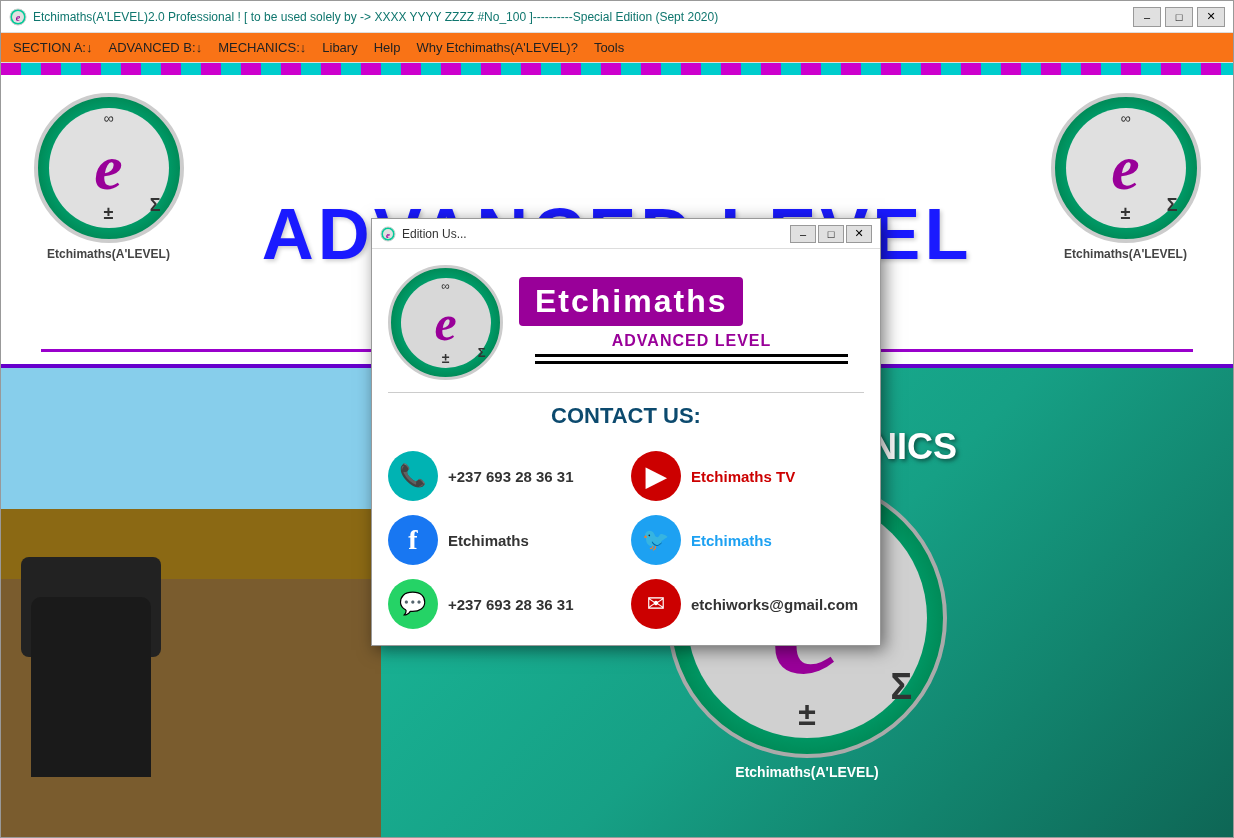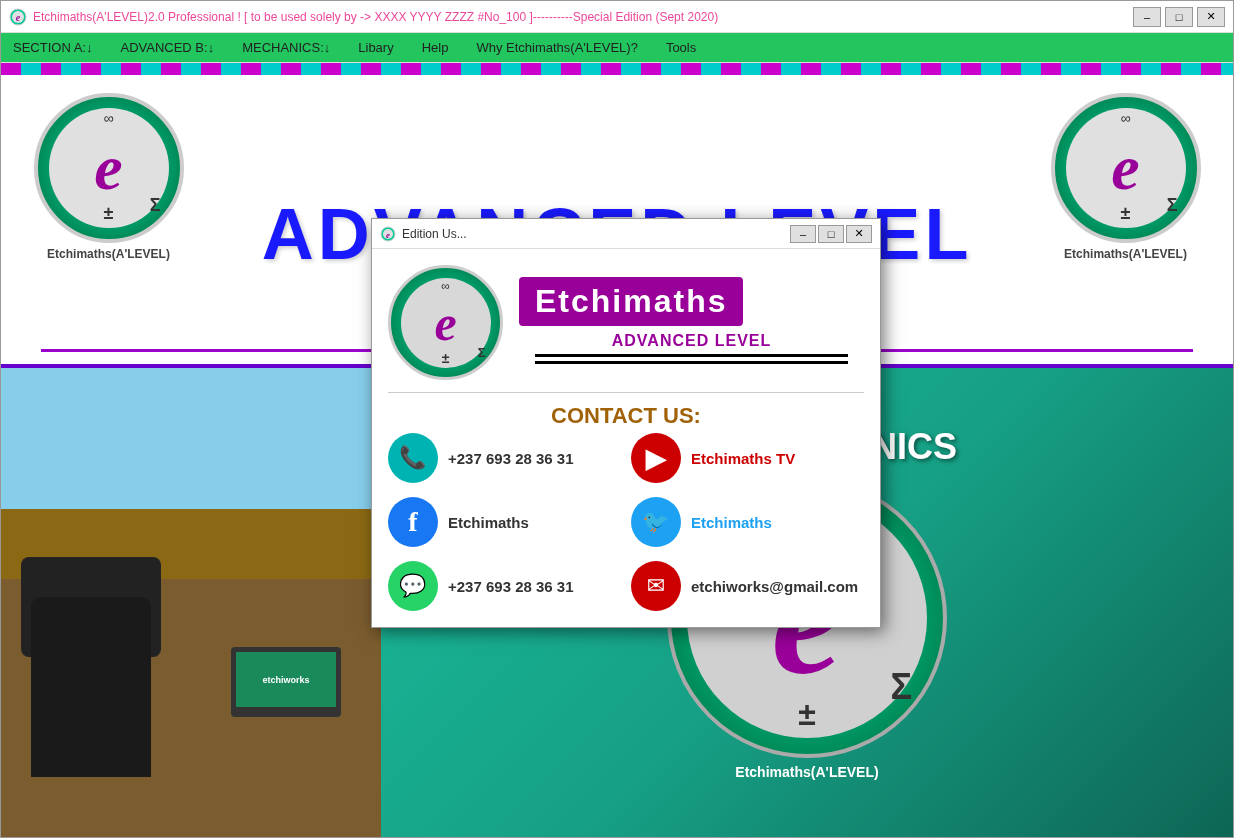--- a/index.html
+++ b/index.html
@@ -31,21 +31,21 @@
       flex-shrink: 0;
     }
     .title-bar-icon {
       width: 18px;
       height: 18px;
       margin-right: 6px;
       flex-shrink: 0;
     }
     .title-bar-text {
       font-size: 12px;
-      color: #ec4899;
+      color: #0f766e;
       flex: 1;
     }
     .title-bar-controls {
       display: flex;
       gap: 4px;
     }
     .title-btn {
       width: 28px;
       height: 20px;
       border: 1px solid #999;
@@ -53,28 +53,28 @@
       cursor: pointer;
       font-size: 11px;
       display: flex;
       align-items: center;
       justify-content: center;
     }
     .title-btn.close { background: #e0e0e0; }
 
     
     .menu-bar {
-      background: #22c55e;
+      background: #f97316;
       height: 30px;
       display: flex;
       align-items: center;
       padding: 0 4px;
       border-bottom: 1px solid #ddd;
       flex-shrink: 0;
-      gap: 12px;
+      gap: 0;
     }
     .menu-item {
       padding: 3px 8px;
       font-size: 13px;
       cursor: pointer;
       color: #222;
     }
 
     
     .main-content {
@@ -494,22 +494,22 @@
     .modal-divider {
       border: none;
       border-top: 1px solid #ccc;
       margin: 10px 0;
     }
 
     .contact-heading {
       text-align: center;
       font-size: 22px;
       font-weight: 900;
-      color: #a16207;
-      margin-bottom: 4px;
+      color: #0c4a6e;
+      margin-bottom: 22px;
     }
 
     .contact-grid {
       display: grid;
       grid-template-columns: 1fr 1fr;
       gap: 14px 10px;
     }
 
     .contact-item {
       display: flex;
@@ -611,23 +611,20 @@
         <div class="banner-bottom-line"></div>
       </div>
 
       <div class="bottom-section">
 
         <div class="left-photo">
           <div class="photo-scene">
             <div class="desk-shape"></div>
             <div class="chair-back"></div>
             <div class="chair-shape"></div>
-            <div class="laptop-shape">
-              <div class="laptop-screen">etchiworks</div>
-            </div>
           </div>
         </div>
 
         <div class="right-mechanics">
           <div class="mechanics-title">with MECHANICS</div>
           <div class="mechanics-big-circle">
             <div class="mechanics-inner">
               <span class="infinity-big">∞</span>
               <span class="mechanics-e">e</span>
               <span class="mechanics-sigma">Σ</span>

